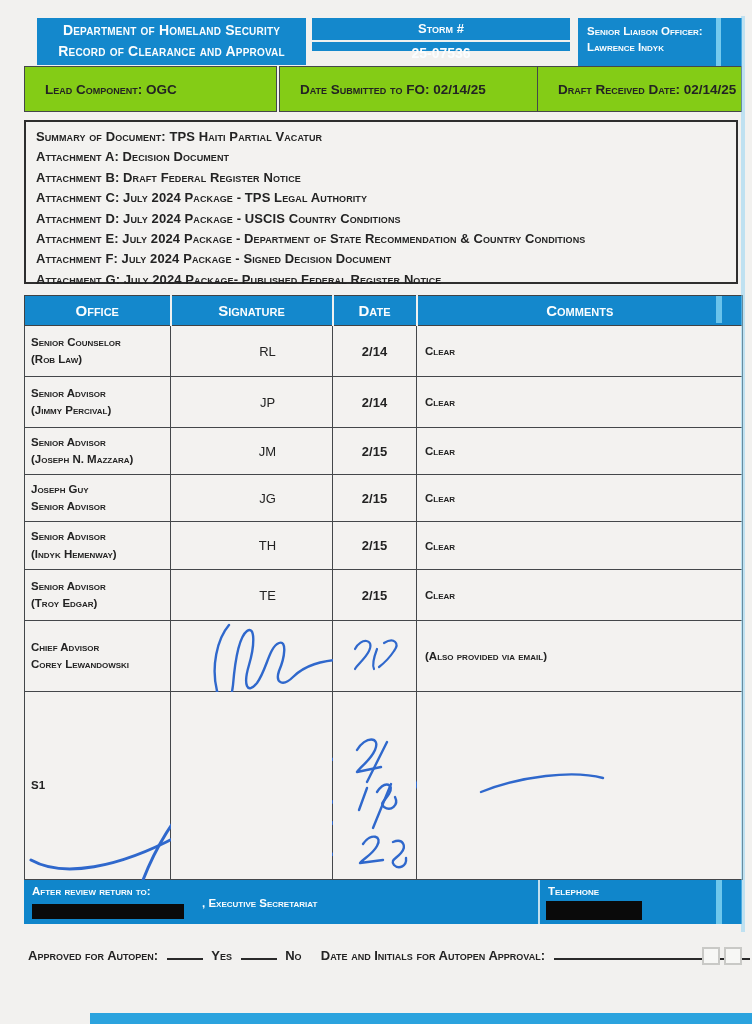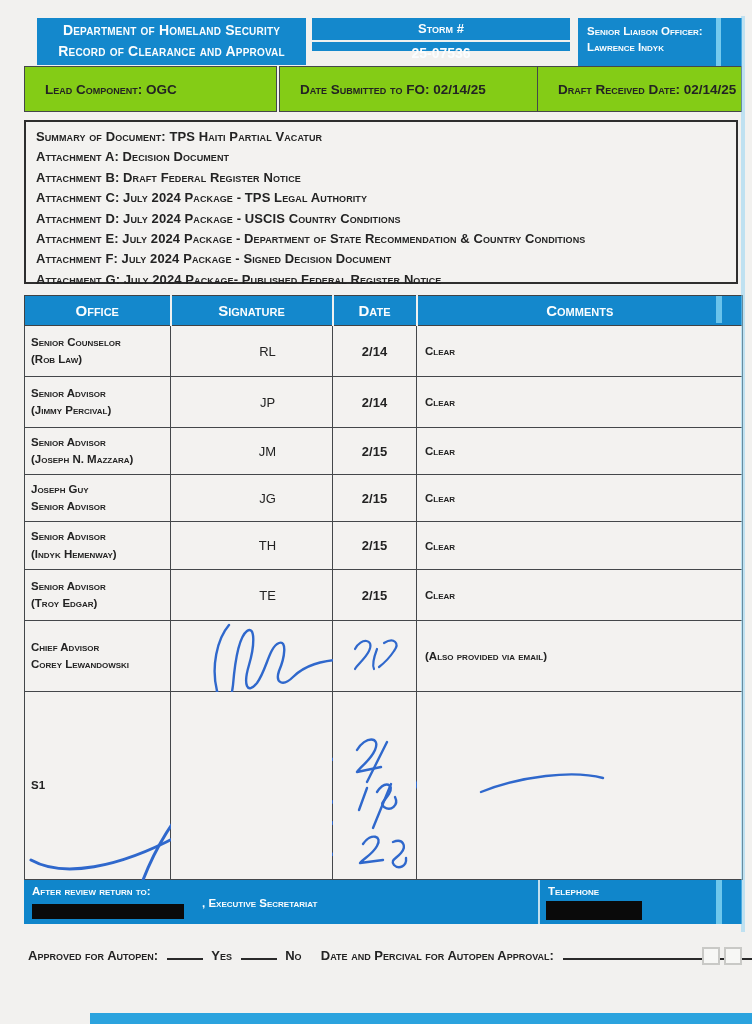--- a/index.html
+++ b/index.html
@@ -206,20 +206,20 @@
   <div class="streak" style="left:716px;top:296px;width:6px;height:27px;opacity:.8;"></div>
   <div class="edge-streak"></div>
 
   <div class="autopen sc">
     <span>Approved for Autopen:</span>
     <span class="blank" style="width:36px;"></span>
     <span>Yes</span>
     <span class="blank" style="width:36px;"></span>
     <span>No</span>
     <span style="display:inline-block;width:12px;"></span>
-    <span>Date and Percival for Autopen Approval:</span>
+    <span>Date and Initials for Autopen Approval:</span>
     <span class="blank" style="width:196px;"></span>
   </div>
   <div class="chk" style="left:702px;"></div>
   <div class="chk" style="left:724px;"></div>
 
   <div class="bottom-strip"></div>
 </div>
 
 </body></html>

